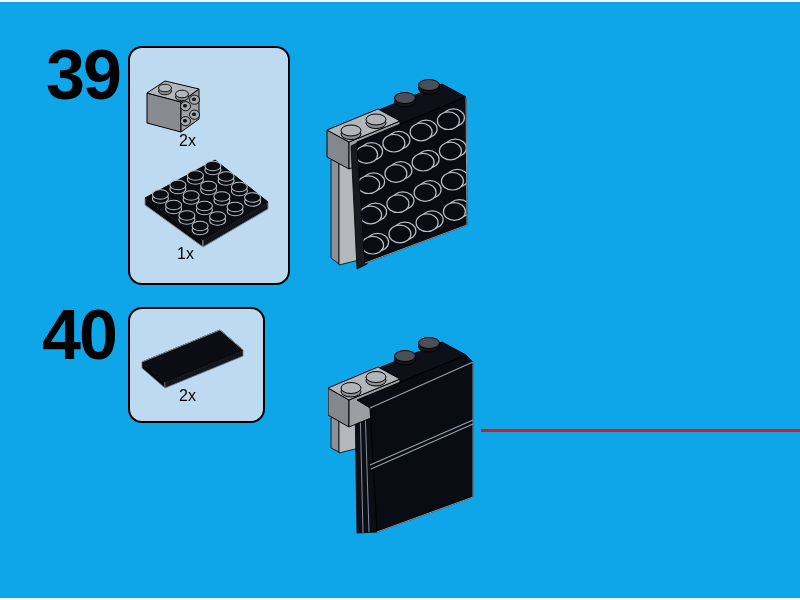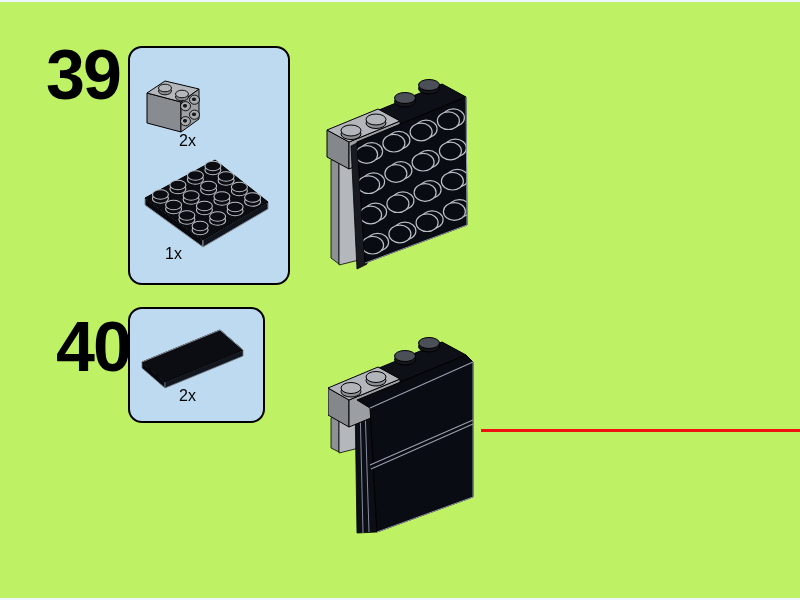--- a/index.html
+++ b/index.html
@@ -1,18 +1,18 @@
 <!DOCTYPE html>
 <html><head>
 <meta charset="utf-8">
 <style>
   html,body{margin:0;padding:0;}
   #page{
     position:relative; width:800px; height:600px; overflow:hidden;
-    background:#bef264;
+    background:#0ea5e9;
     font-family:"Liberation Sans", sans-serif; color:#000;
   }
   .edge-line{position:absolute;left:0;width:800px;height:2px;background:#eef7fe;}
   .step-number{
     position:absolute; font-weight:bold; font-size:70px; line-height:1;
     letter-spacing:-2px; color:#000;
   }
   .parts-box{
     position:absolute; background:#bedaf1; border:2px solid #000; border-radius:14px;
   }
@@ -91,21 +91,21 @@
         <ellipse cx="18.4" cy="42.5" rx="8" ry="4.8"></ellipse>
       <ellipse cx="31.6" cy="57" rx="8" ry="4.8"></ellipse>
         <ellipse cx="31.6" cy="53" rx="8" ry="4.8"></ellipse>
       <ellipse cx="44.9" cy="67.5" rx="8" ry="4.8"></ellipse>
         <ellipse cx="44.9" cy="63.5" rx="8" ry="4.8"></ellipse>
       <ellipse cx="58.1" cy="78" rx="8" ry="4.8"></ellipse>
         <ellipse cx="58.1" cy="74" rx="8" ry="4.8"></ellipse>
     </g>
   </svg>
 
-  <div class="count-label" style="left:131px; top:246px;">1x</div>
+  <div class="count-label" style="left:143px; top:246px;">1x</div>
 
   <svg class="asm-svg" style="left:325px; top:72px;" width="160" height="200" viewBox="0 0 160 200">
     <defs>
       <clipPath id="asm39face">
           <polygon points="32,70 141,25 142,153 40,191"></polygon>
         </clipPath>
     </defs>
 
     <polygon points="8,57 117,12 141,25 32,70" fill="#0e1018" stroke="#000" stroke-width="1"></polygon>
     <g>
@@ -161,21 +161,21 @@
       <ellipse cx="107.1" cy="147.7" rx="11" ry="8.8"></ellipse>
         <ellipse cx="102.1" cy="150.7" rx="11" ry="8.8"></ellipse>
       <ellipse cx="79.9" cy="159" rx="11" ry="8.8"></ellipse>
         <ellipse cx="74.9" cy="162" rx="11" ry="8.8"></ellipse>
       <ellipse cx="52.6" cy="170.2" rx="11" ry="8.8"></ellipse>
         <ellipse cx="47.6" cy="173.2" rx="11" ry="8.8"></ellipse>
     </g>
     <polyline points="141,25 142,153 40,191" fill="none" stroke="#8e94a4" stroke-width="1"></polyline>
   </svg>
 
-  <div class="step-number" style="left:56px; top:300px;margin-top:12px;">40</div>
+  <div class="step-number" style="left:42px; top:300px;">40</div>
 
   <div class="parts-box" style="left:128px; top:307px; width:133px; height:112px;"></div>
 
   <svg class="part-svg" style="left:140px; top:328px;" width="110" height="62" viewBox="0 0 110 62">
     <polygon points="2,34 25,54 25,60 2,40" fill="#05070d" stroke="#70767e" stroke-width="0.8"></polygon>
     <polygon points="25,54 103,22 103,28 25,60" fill="#12161e" stroke="#70767e" stroke-width="0.8"></polygon>
     <polygon points="2,34 80,2 103,22 25,54" fill="#0b0d13" stroke="#000" stroke-width="1"></polygon>
     <polyline points="2,34 80,2 103,22" fill="none" stroke="#878d96" stroke-width="1"></polyline>
   </svg>
 

